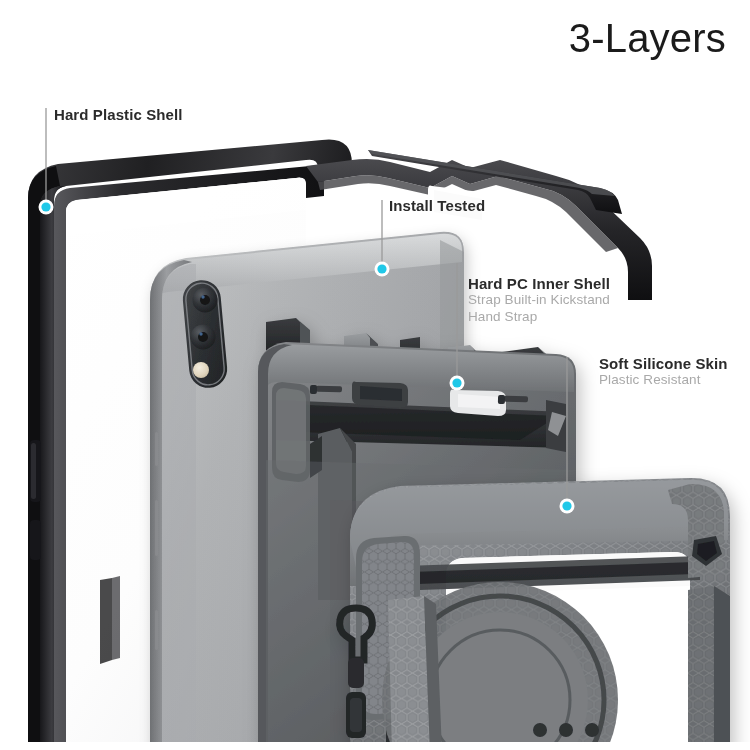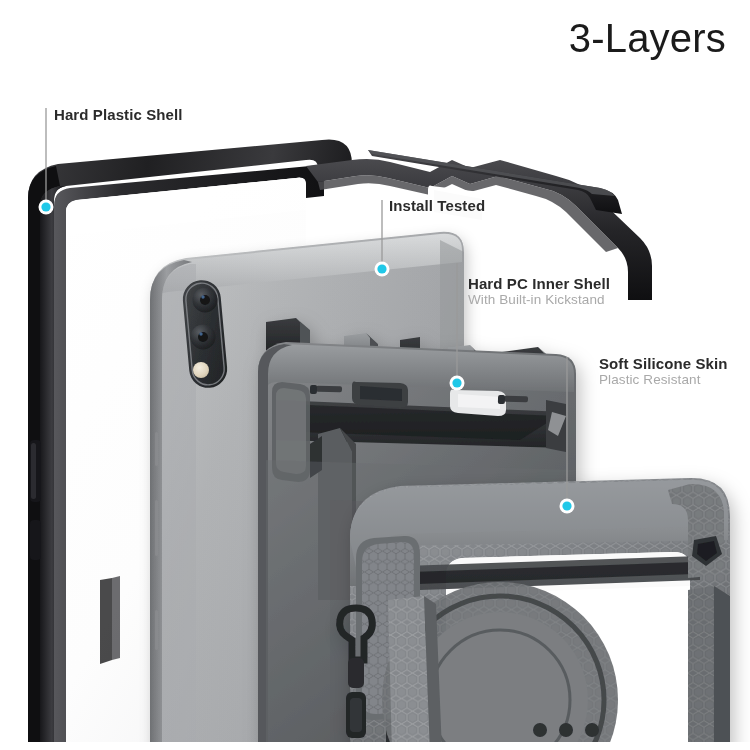--- a/index.html
+++ b/index.html
@@ -391,21 +391,22 @@
   <div class="callout" id="callout-hard-plastic">
     <div class="head">Hard Plastic Shell</div>
   </div>
 
   <div class="callout" id="callout-install">
     <div class="head">Install Tested</div>
   </div>
 
   <div class="callout" id="callout-inner-shell">
     <div class="head">Hard PC Inner Shell</div>
-    <div class="sub">With Built-in Kickstand</div>
+    <div class="sub">Strap Built-in Kickstand</div>
+    <div class="sub">Hand Strap</div>
   </div>
 
   <div class="callout" id="callout-silicone">
     <div class="head">Soft Silicone Skin</div>
     <div class="sub">Plastic Resistant</div>
   </div>
 
 </div>
 
 </body></html>

